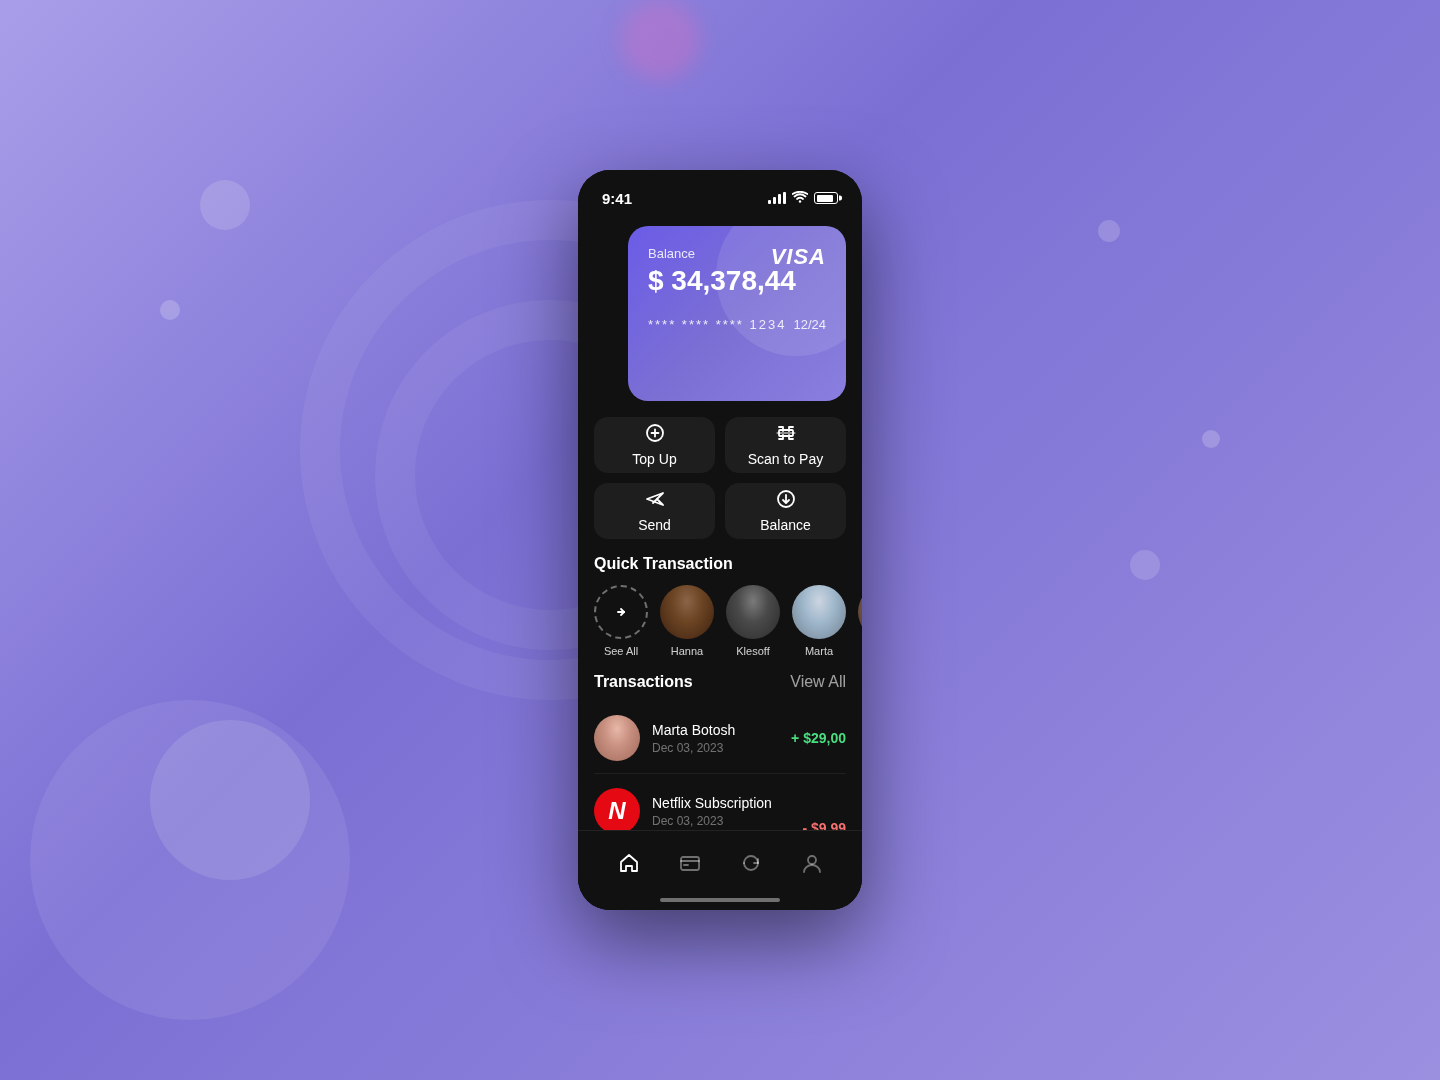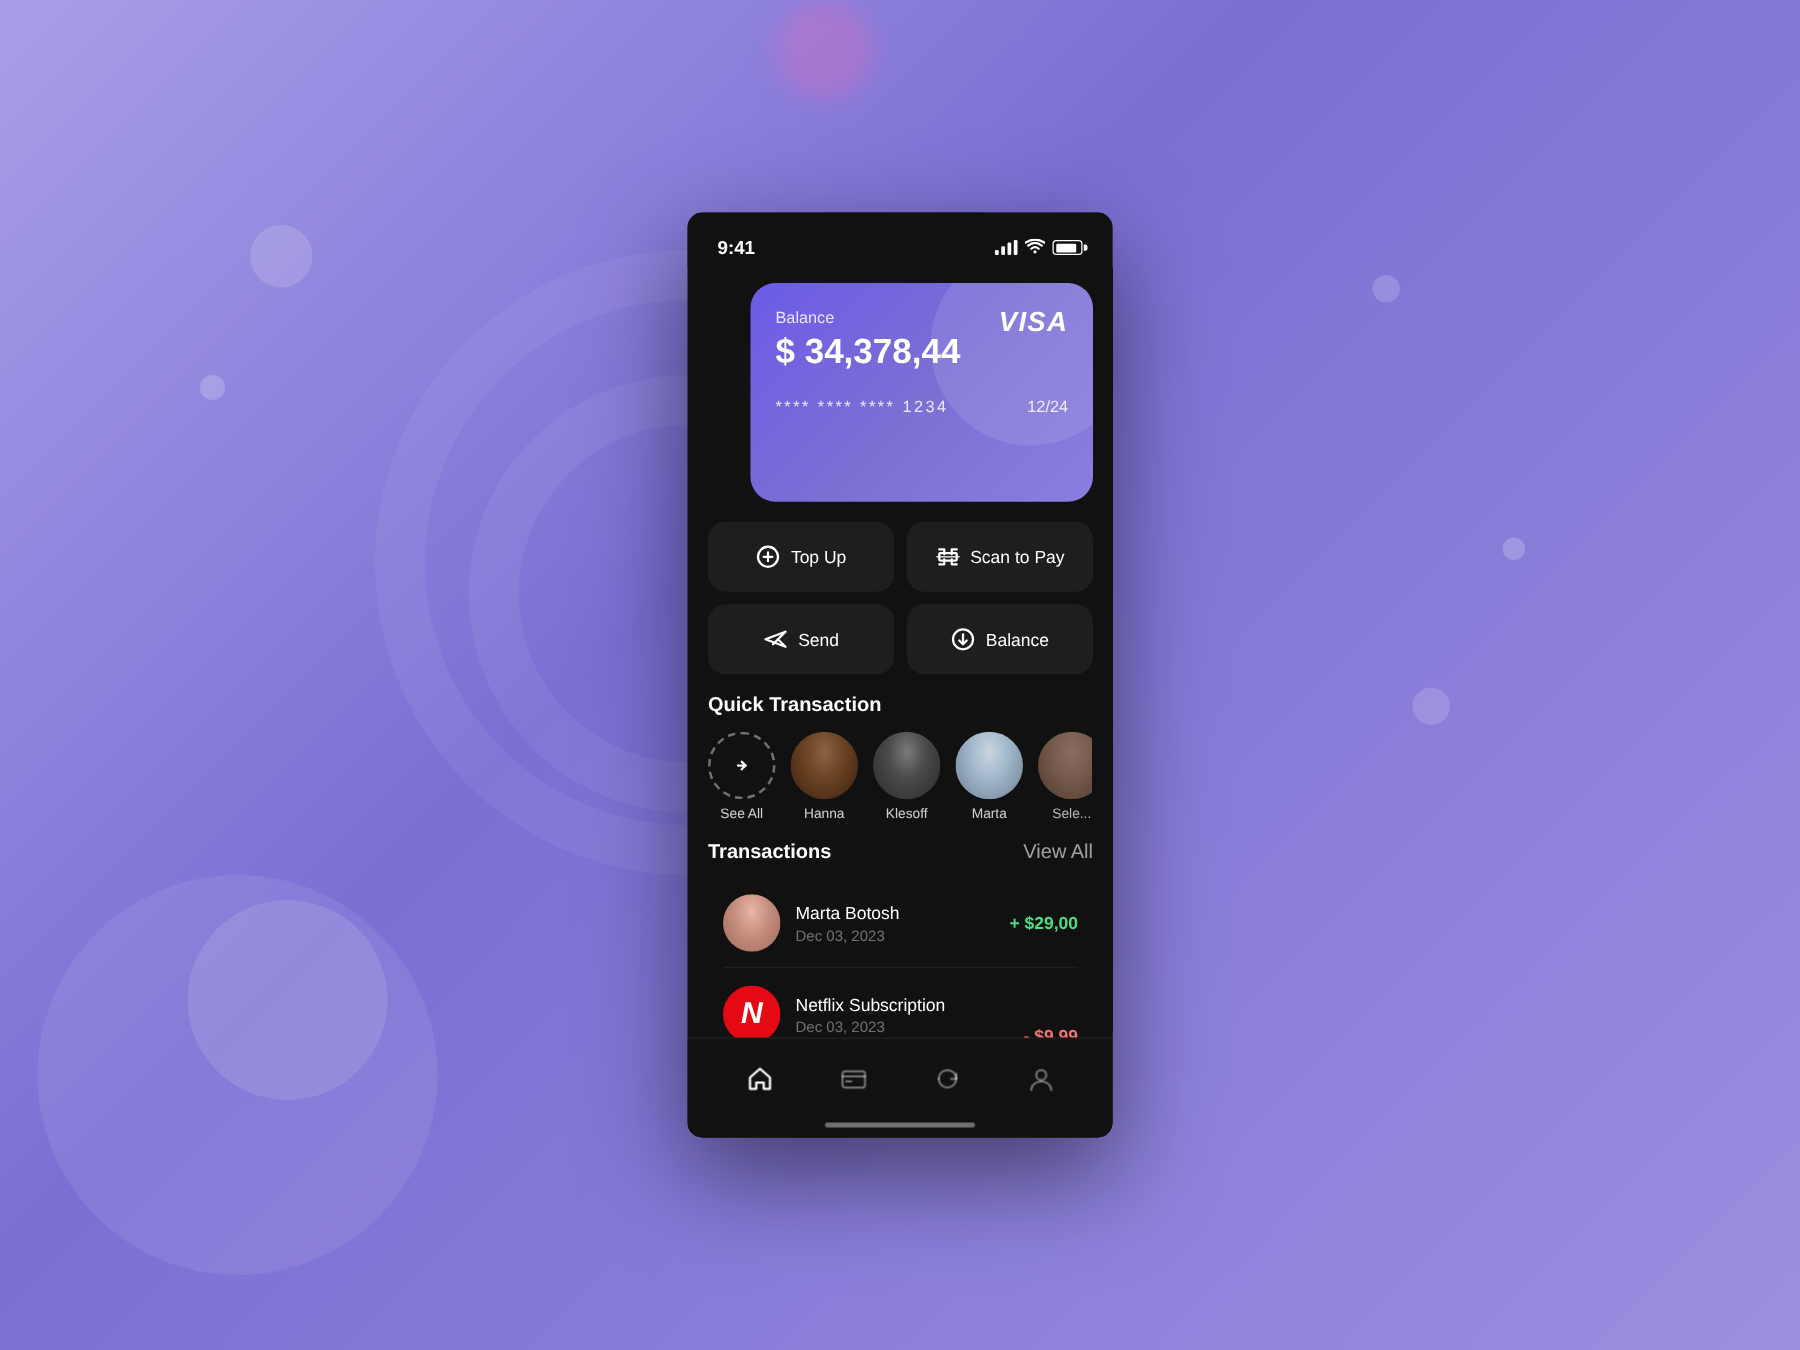--- a/index.html
+++ b/index.html
@@ -35,24 +35,24 @@
     .bg-ring {
       position: absolute;
       border-radius: 50%;
       border: 40px solid rgba(255,255,255,0.06);
     }
     .bg-ring-1 { width: 500px; height: 500px; top: 200px; left: 300px; }
     .bg-ring-2 { width: 350px; height: 350px; top: 300px; left: 375px; }
 
     
     .phone {
-      width: 340px;
+      width: 284px;
       height: 740px;
       background: #111111;
-      border-radius: 12px;
+      border-radius: 32px;
       position: relative;
       overflow: hidden;
       box-shadow: 0 30px 80px rgba(0,0,0,0.5);
       z-index: 10;
     }
 
     
     .status-bar {
       width: 100%;
       height: 44px;
@@ -230,20 +230,21 @@
       border-radius: 14px;
       height: 56px;
       display: flex;
       align-items: center;
       justify-content: center;
       gap: 8px;
       color: white;
       font-size: 14px;
       font-weight: 500;
       cursor: pointer;
+      flex-direction: column;
     }
 
     .action-btn-icon {
       width: 20px;
       height: 20px;
       display: flex;
       align-items: center;
       justify-content: center;
     }
 
@@ -305,21 +306,21 @@
     }
 
     .qt-name {
       color: rgba(255,255,255,0.8);
       font-size: 11px;
       text-align: center;
     }
 
     
     .transactions-section {
-      padding: 0 28px;
+      padding: 0 16px;
     }
 
     .transaction-item {
       display: flex;
       align-items: center;
       gap: 12px;
       padding: 12px 0;
       border-bottom: 1px solid rgba(255,255,255,0.06);
     }
 

